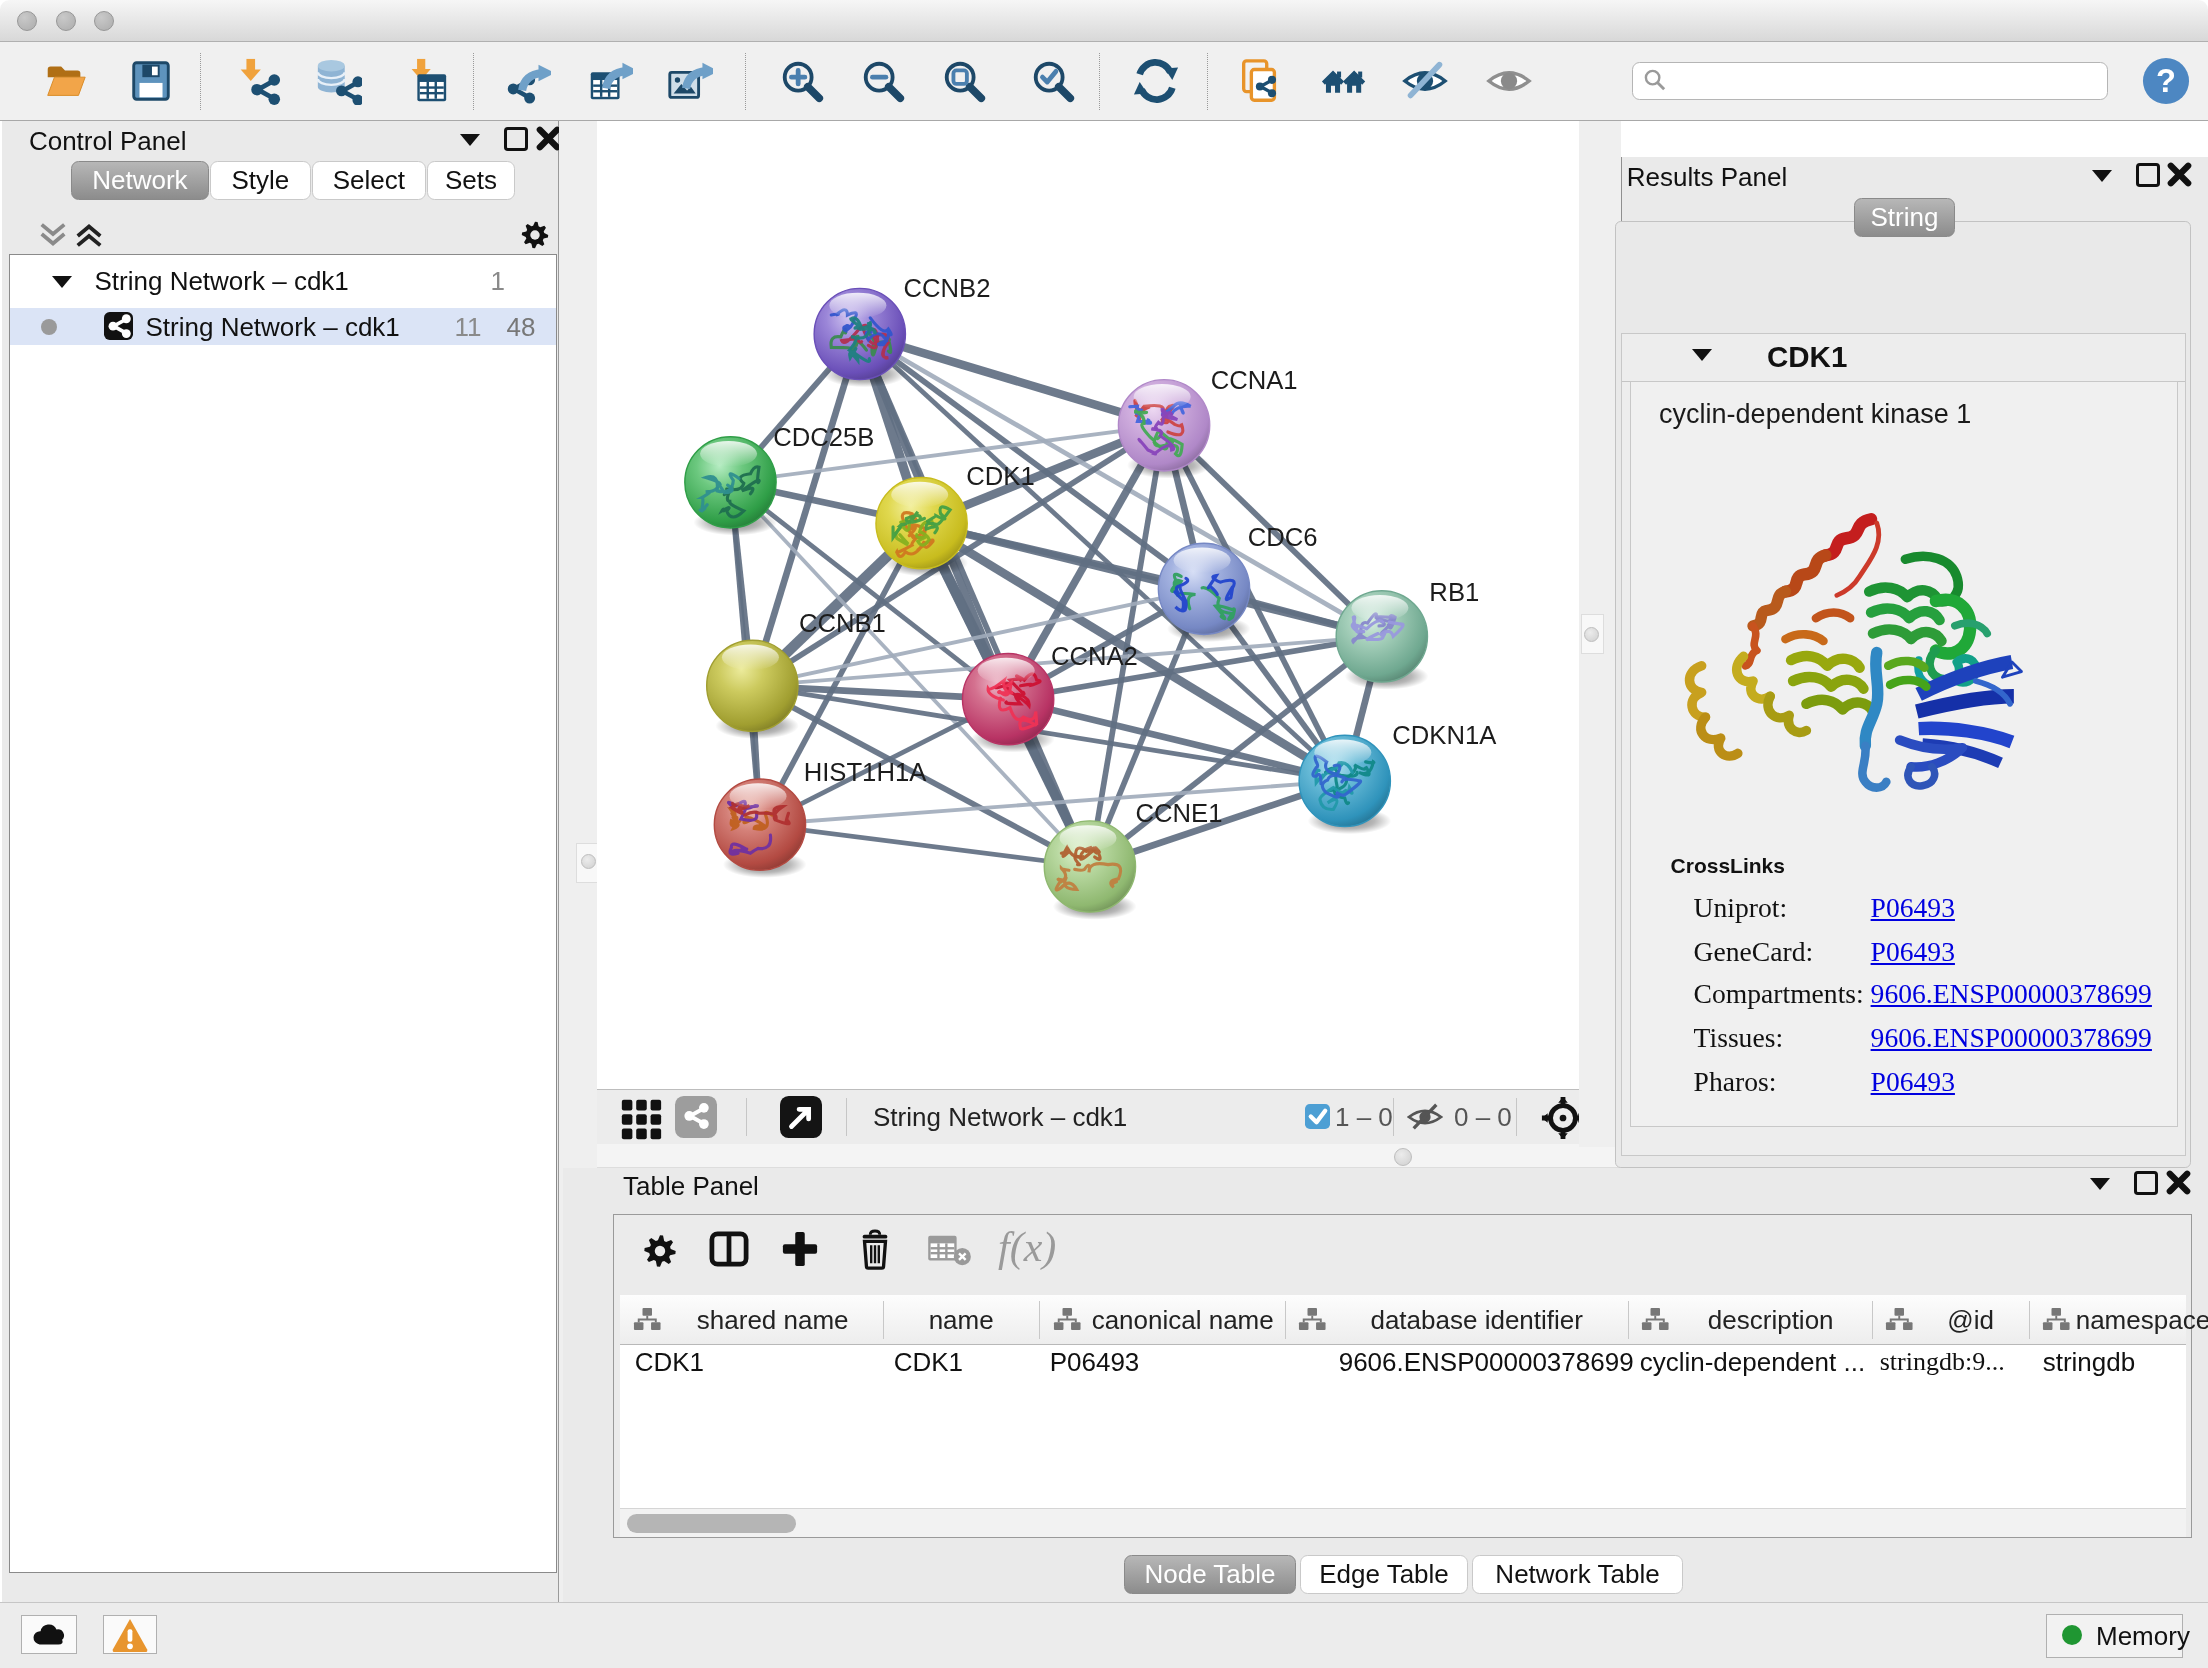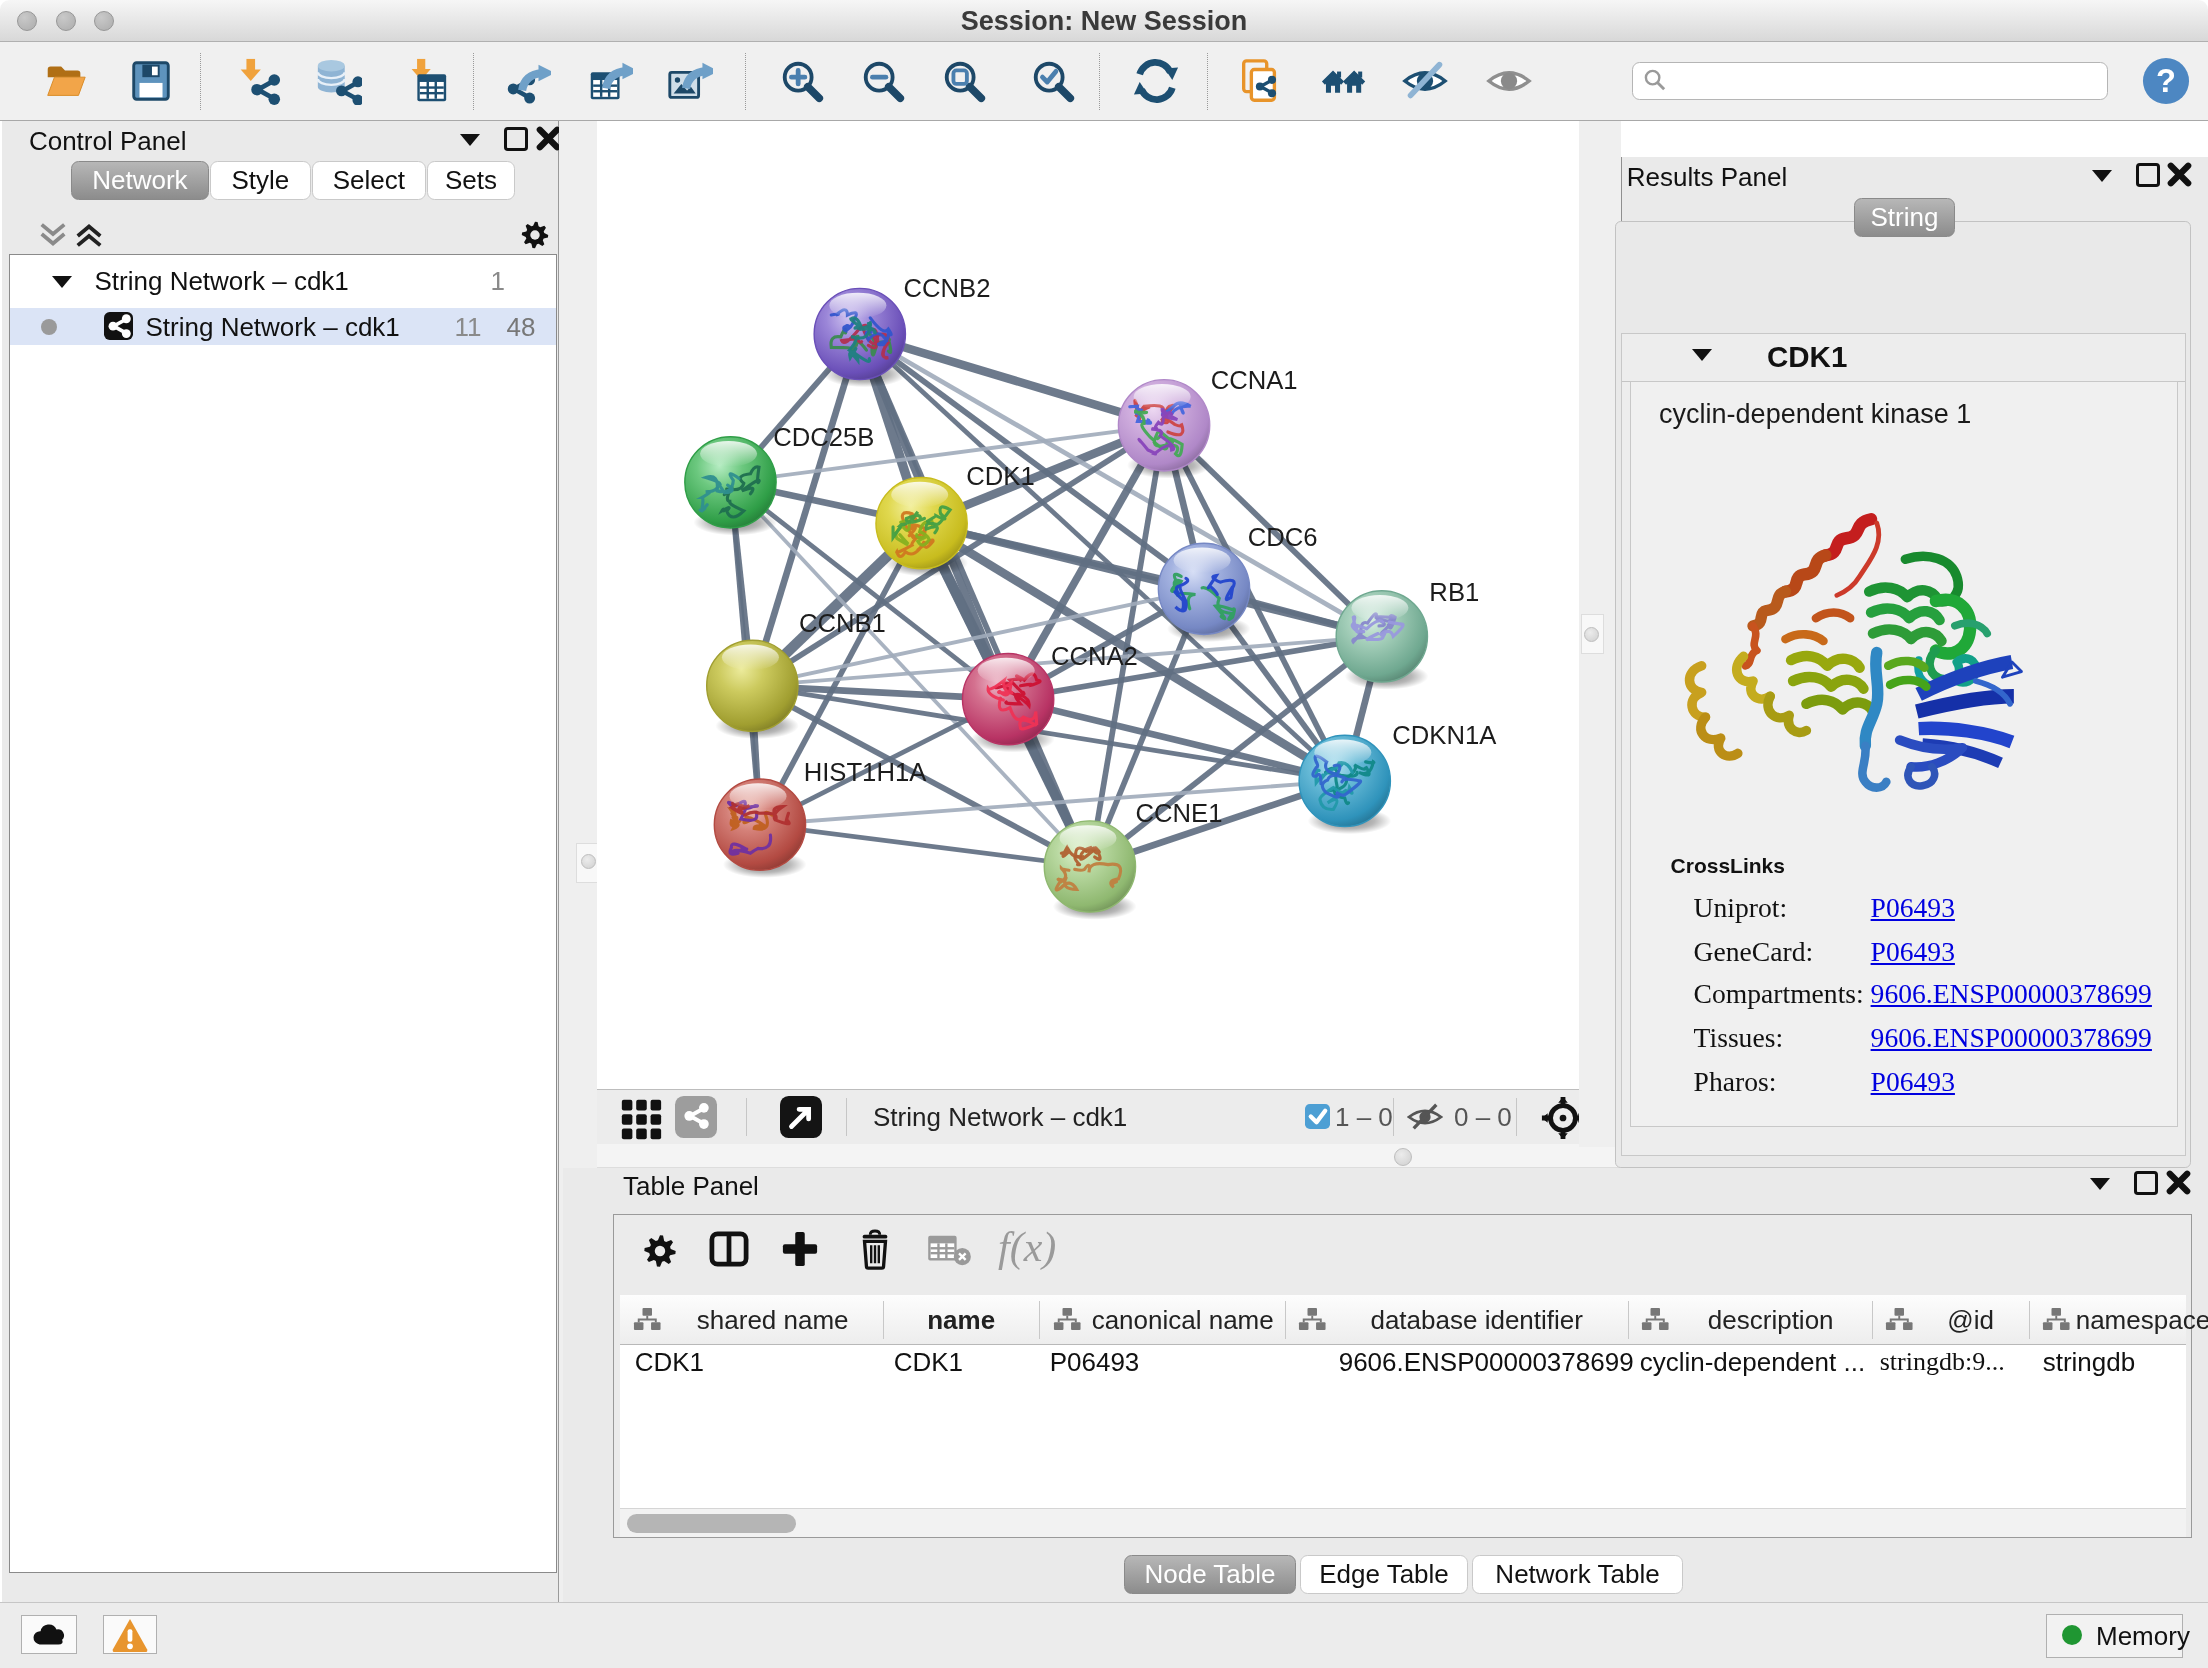--- a/index.html
+++ b/index.html
@@ -8,21 +8,20 @@
 .tab{position:absolute;height:39px;border-radius:7.6px;background:#fff;border:1px solid #c9c9c9;
      display:flex;align-items:center;justify-content:center;font-size:26px;color:#111;box-sizing:border-box;z-index:5;}
 .tabsel{background:linear-gradient(#b7b7b7,#8c8c8c);color:#fff;border:1px solid #8a8a8a;}
 .btn{position:absolute;background:#fff;border:1.9px solid #c3c3c3;border-radius:7.6px;display:flex;
      align-items:center;justify-content:center;font-size:26px;color:#111;box-sizing:border-box;}
 </style></head><body>
 <div class="abs" style="left:0;top:0;width:2208px;height:42px;background:linear-gradient(#f6f6f6,#d8d8d8);border-bottom:1.9px solid #b0b0b0;box-sizing:border-box;border-radius:9.5px 9.5px 0 0;">
     <div class="abs" style="left:17px;top:10.5px;width:20px;height:20px;border-radius:50%;background:radial-gradient(circle at 35% 30%,#c9c9c9,#acacac);border:1px solid #979797;box-sizing:border-box;"></div>
     <div class="abs" style="left:56px;top:10.5px;width:20px;height:20px;border-radius:50%;background:radial-gradient(circle at 35% 30%,#c9c9c9,#acacac);border:1px solid #979797;box-sizing:border-box;"></div>
     <div class="abs" style="left:94px;top:10.5px;width:20px;height:20px;border-radius:50%;background:radial-gradient(circle at 35% 30%,#c9c9c9,#acacac);border:1px solid #979797;box-sizing:border-box;"></div>
-    <div class="abs" style="left:0;top:5.7px;width:2208px;text-align:center;font-size:27px;font-weight:600;color:#3a3a3a;">Session: New Session</div>
   </div>
 <div class="abs" style="left:0;top:42px;width:2208px;height:79px;background:#f0f0f0;border-bottom:1.9px solid #a8a8a8;box-sizing:border-box;">
     <div class="abs" style="left:41px;top:15px;width:48px;height:48px;"><svg width="48" height="48" viewBox="0 0 50 50" style="">
         <path d="M7 40 V13 q0-3 3-3 h11 l4 4 h13 q3 0 3 3 v4 H7" fill="#b06f15"></path>
         <path d="M7 40 L14 21 H46 L39 40 Z" fill="#f2a549" stroke="#d88a25" stroke-width="1"></path>
       </svg></div>
     <div class="abs" style="left:127px;top:15px;width:48px;height:48px;"><svg width="48" height="48" viewBox="0 0 50 50" style="">
         <rect x="7" y="6" width="36" height="38" rx="3" fill="#5e93bd" stroke="#1d4868" stroke-width="3"></rect>
         <rect x="16" y="8" width="18" height="13" fill="#1d4868"></rect>
         <rect x="26" y="10" width="6" height="9" fill="#fff"></rect>
@@ -617,21 +616,21 @@
       <div class="abs" style="left:384px;top:7.6px;font-family:'Liberation Serif', serif;font-style:italic;font-size:42px;color:#9a9a9a;">f(x)</div>
       <div class="abs" style="left:5.7px;top:80px;width:1566px;height:50px;background:linear-gradient(#fdfdfd,#ededed);border-bottom:1.9px solid #b8b8b8;box-sizing:border-box;">
         <svg width="28.5" height="25" viewBox="0 0 30 26" style="position:absolute;left:13.3px;top:12.4px">
           <rect x="10" y="1" width="10" height="8" rx="1" fill="#777"></rect>
           <rect x="1" y="16" width="10" height="8" rx="1" fill="#777"></rect>
           <rect x="19" y="16" width="10" height="8" rx="1" fill="#777"></rect>
           <path d="M15 9 V13 M6 16 V13 H24 V16" stroke="#777" stroke-width="2" fill="none"></path>
         </svg>
         <div class="abs" style="left:48px;top:9.5px;width:210px;text-align:center;font-size:26px;color:#222;">shared name</div>
         <div class="abs" style="left:263px;top:5.7px;width:0;height:38px;border-left:1.9px solid #c8c8c8;"></div>
-        <div class="abs" style="left:269px;top:9.5px;width:145px;text-align:center;font-size:26px;color:#222;font-weight:bold;">name</div>
+        <div class="abs" style="left:269px;top:9.5px;width:145px;text-align:center;font-size:26px;color:#222;">name</div>
         <div class="abs" style="left:419px;top:5.7px;width:0;height:38px;border-left:1.9px solid #c8c8c8;"></div>
         <svg width="28.5" height="25" viewBox="0 0 30 26" style="position:absolute;left:433px;top:12.4px">
           <rect x="10" y="1" width="10" height="8" rx="1" fill="#777"></rect>
           <rect x="1" y="16" width="10" height="8" rx="1" fill="#777"></rect>
           <rect x="19" y="16" width="10" height="8" rx="1" fill="#777"></rect>
           <path d="M15 9 V13 M6 16 V13 H24 V16" stroke="#777" stroke-width="2" fill="none"></path>
         </svg>
         <div class="abs" style="left:467px;top:9.5px;width:192px;text-align:center;font-size:26px;color:#222;">canonical name</div>
         <div class="abs" style="left:665px;top:5.7px;width:0;height:38px;border-left:1.9px solid #c8c8c8;"></div>
         <svg width="28.5" height="25" viewBox="0 0 30 26" style="position:absolute;left:678px;top:12.4px">

